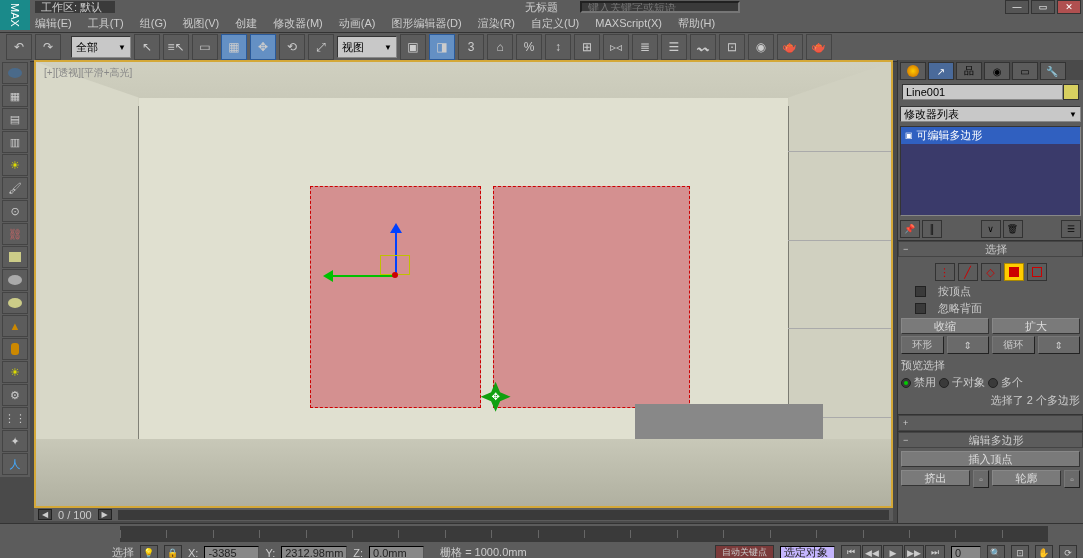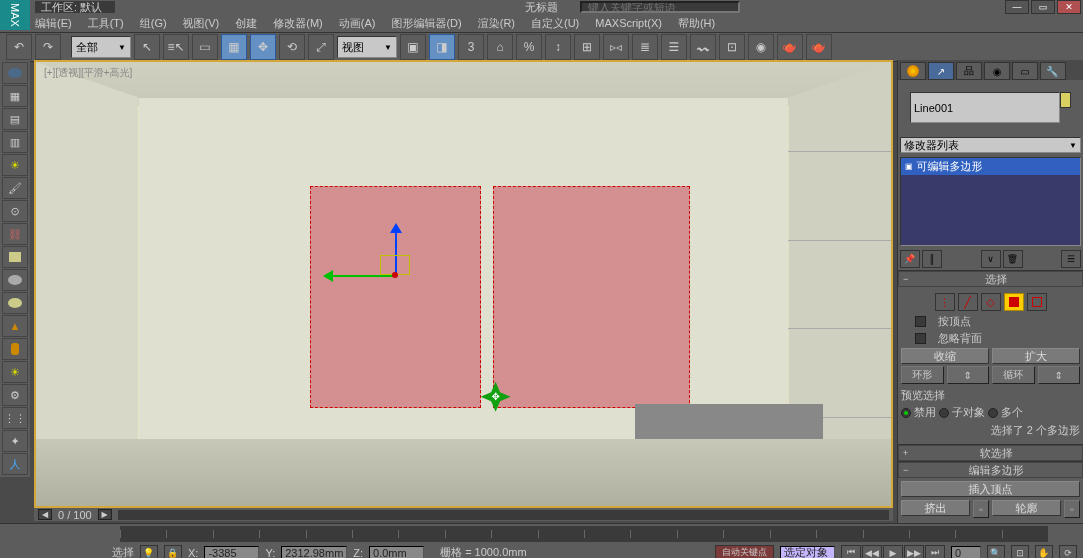--- a/index.html
+++ b/index.html
@@ -26,21 +26,21 @@
 .tb-dropdown { height: 22px; background: #c8c8c8; border: 1px inset #888; min-width: 60px; padding: 0 4px; color: #000; display: flex; align-items: center; }
 .tb-dropdown .arrow { margin-left: auto; font-size: 8px; }
 
 
 .left-toolbar { position: absolute; left: 0; top: 60px; width: 30px; background: #5c5c5c; display: flex; flex-direction: column; gap: 1px; padding: 2px; }
 .lt-btn { width: 26px; height: 22px; background: #5c5c5c; border: 1px solid #444; display: flex; align-items: center; justify-content: center; color: #ccc; font-size: 11px; cursor: pointer; }
 .lt-shape { width: 14px; height: 10px; border-radius: 50%; }
 
 
 .viewport-container { position: absolute; left: 34px; top: 60px; right: 190px; bottom: 35px; }
-.viewport { width: 100%; height: calc(100% - 15px); background: #fef9c3; border: 2px solid #d4a838; position: relative; overflow: hidden; }
+.viewport { width: 100%; height: calc(100% - 15px); background: #000000; border: 2px solid #d4a838; position: relative; overflow: hidden; }
 .viewport-label { position: absolute; top: 4px; left: 8px; color: #888; font-size: 10px; z-index: 5; }
 
 
 .room-back { position: absolute; left: 12%; top: 8%; width: 76%; height: 88%; background: #e0e0d0; }
 .room-ceiling { position: absolute; left: 0; top: 0; width: 100%; height: 10%; background: linear-gradient(180deg, #d0d0c0, #c8c8b8); }
 .room-floor { position: absolute; left: 0; bottom: 0; width: 100%; height: 15%; background: linear-gradient(0deg, #b0b0a0, #c8c8b8); }
 .wall-left { position: absolute; left: 0; top: 0; width: 12%; height: 100%; background: #d8d8c8; clip-path: polygon(0 0, 100% 8%, 100% 92%, 0 100%); }
 .wall-right { position: absolute; right: 0; top: 0; width: 12%; height: 100%; background: #d0d0c0; clip-path: polygon(0 8%, 100% 0, 100% 100%, 0 92%); }
 .wall-right-lines { position: absolute; right: 0; top: 0; width: 12%; height: 100%; }
 .wr-line { position: absolute; width: 100%; height: 1px; background: #aaa; }
@@ -75,21 +75,21 @@
 
 .vp-scroll { height: 13px; background: #5c5c5c; display: flex; align-items: center; padding: 0 4px; gap: 6px; color: #ccc; }
 .scroll-arrow { width: 14px; height: 11px; background: #444; border: 1px solid #222; display: flex; align-items: center; justify-content: center; font-size: 8px; cursor: pointer; }
 .scroll-track { flex: 1; height: 10px; background: #3a3a3a; }
 
 
 .cmd-panel { position: absolute; right: 0; top: 60px; width: 186px; bottom: 35px; background: #5c5c5c; border-left: 1px solid #333; overflow: hidden; display: flex; flex-direction: column; }
 .cmd-tabs { height: 20px; display: flex; gap: 2px; padding: 2px; background: #4a4a4a; }
 .cmd-tab { width: 26px; height: 18px; background: #5c5c5c; border: 1px solid #333; display: flex; align-items: center; justify-content: center; font-size: 10px; cursor: pointer; }
 .cmd-tab .sun { width: 12px; height: 12px; border-radius: 50%; background: radial-gradient(#ffcc00, #cc6600); }
-.name-field { margin: 12px; height: 32px; display: flex; }
+.name-field { margin: 4px; height: 16px; display: flex; }
 .name-input { flex: 1; background: #c8c8c8; border: 1px inset #888; padding: 0 3px; }
 .color-swatch { width: 16px; height: 16px; background: #d8d060; border: 1px solid #333; }
 .mod-list-label { height: 16px; background: #c8c8c8; border: 1px inset #888; margin: 2px; padding: 0 3px; display: flex; align-items: center; }
 .mod-list-label .arrow { margin-left: auto; font-size: 8px; }
 .mod-stack { margin: 2px; height: 90px; background: #3a3a6a; border: 1px inset #888; }
 .mod-item { background: #3060c0; color: #fff; padding: 1px 4px; display: flex; align-items: center; gap: 4px; }
 .mod-item .expand { font-size: 8px; }
 .mod-toolbar { height: 22px; display: flex; gap: 2px; padding: 2px; justify-content: space-between; }
 .mt-group { display: flex; gap: 2px; }
 .mt-btn { width: 20px; height: 18px; background: #5c5c5c; border: 1px solid #333; display: flex; align-items: center; justify-content: center; font-size: 9px; }
@@ -355,21 +355,20 @@
         <div class="radio"></div>
           <span>多个</span>
       </div>
       <div class="status-text" style="text-align:right">选择了 2 个多边形</div>
     </div>
   </div>
 
   <div class="rollout">
     <div class="rollout-header">
       <span class="plus">+</span>
-        <span class="title">软选择</span>
     </div>
   </div>
 
   <div class="rollout">
     <div class="rollout-header">
       <span class="plus">−</span>
         <span class="title">编辑多边形</span>
     </div>
     <div class="rollout-body">
       <div class="gray-btn" style="width:100%">插入顶点</div>

